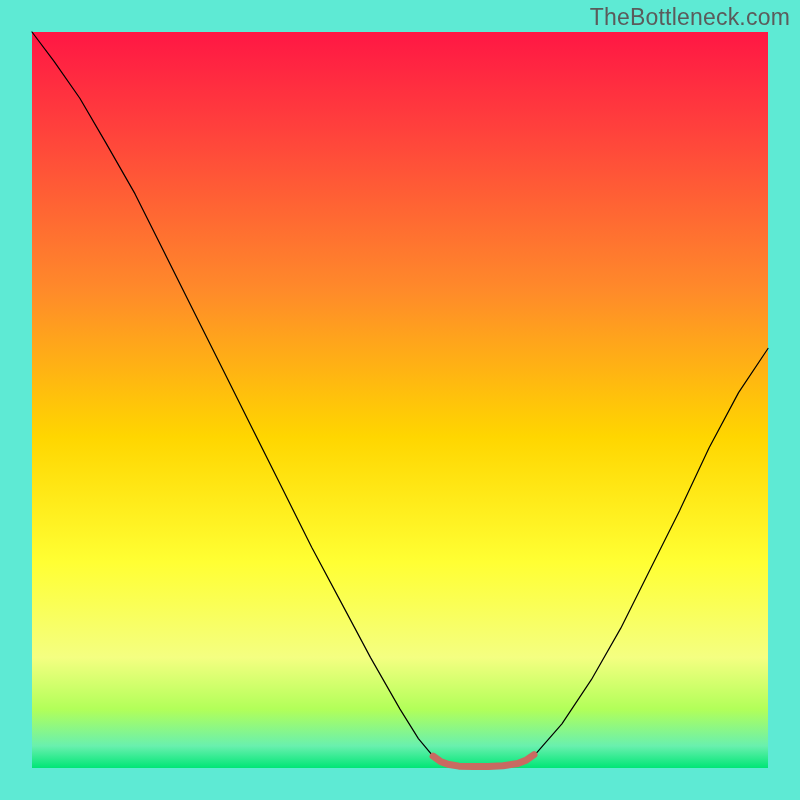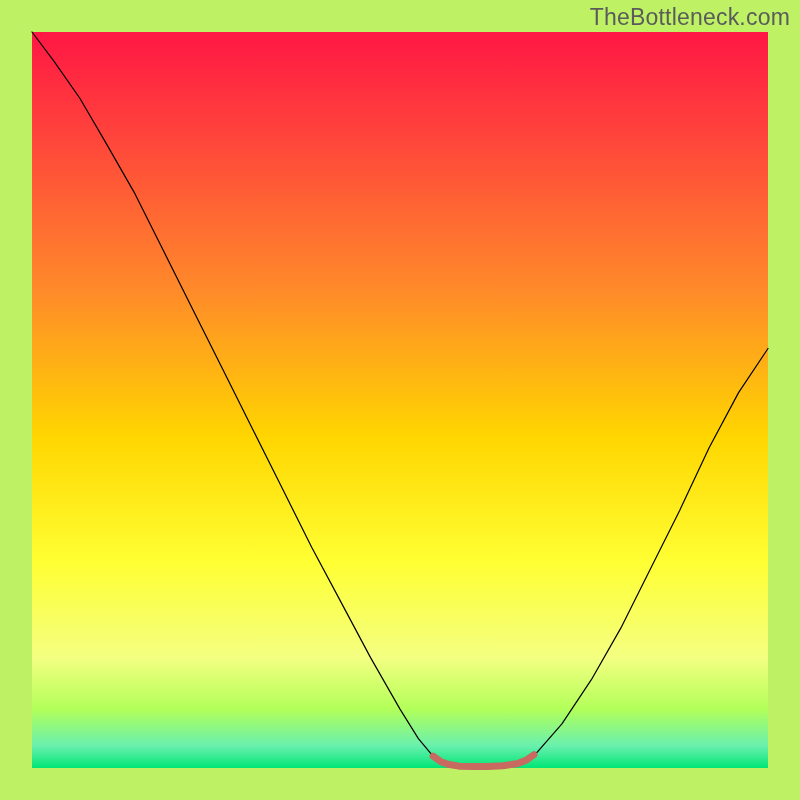--- a/index.html
+++ b/index.html
@@ -1,21 +1,21 @@
 <!DOCTYPE html>
 <html><head>
 <meta charset="utf-8">
 <style>
   * { margin: 0; padding: 0; box-sizing: border-box; }
   html, body { width: 800px; height: 800px; overflow: hidden; background: #000; }
   .frame {
     position: relative;
     width: 800px;
     height: 800px;
-    background: #bef264;
+    background: #5eead4;
   }
   .watermark {
     position: absolute;
     top: 4px;
     right: 10px;
     font-family: Arial, Helvetica, sans-serif;
     font-size: 23px;
     font-weight: 500;
     color: #5b5b5b;
     letter-spacing: 0.2px;

